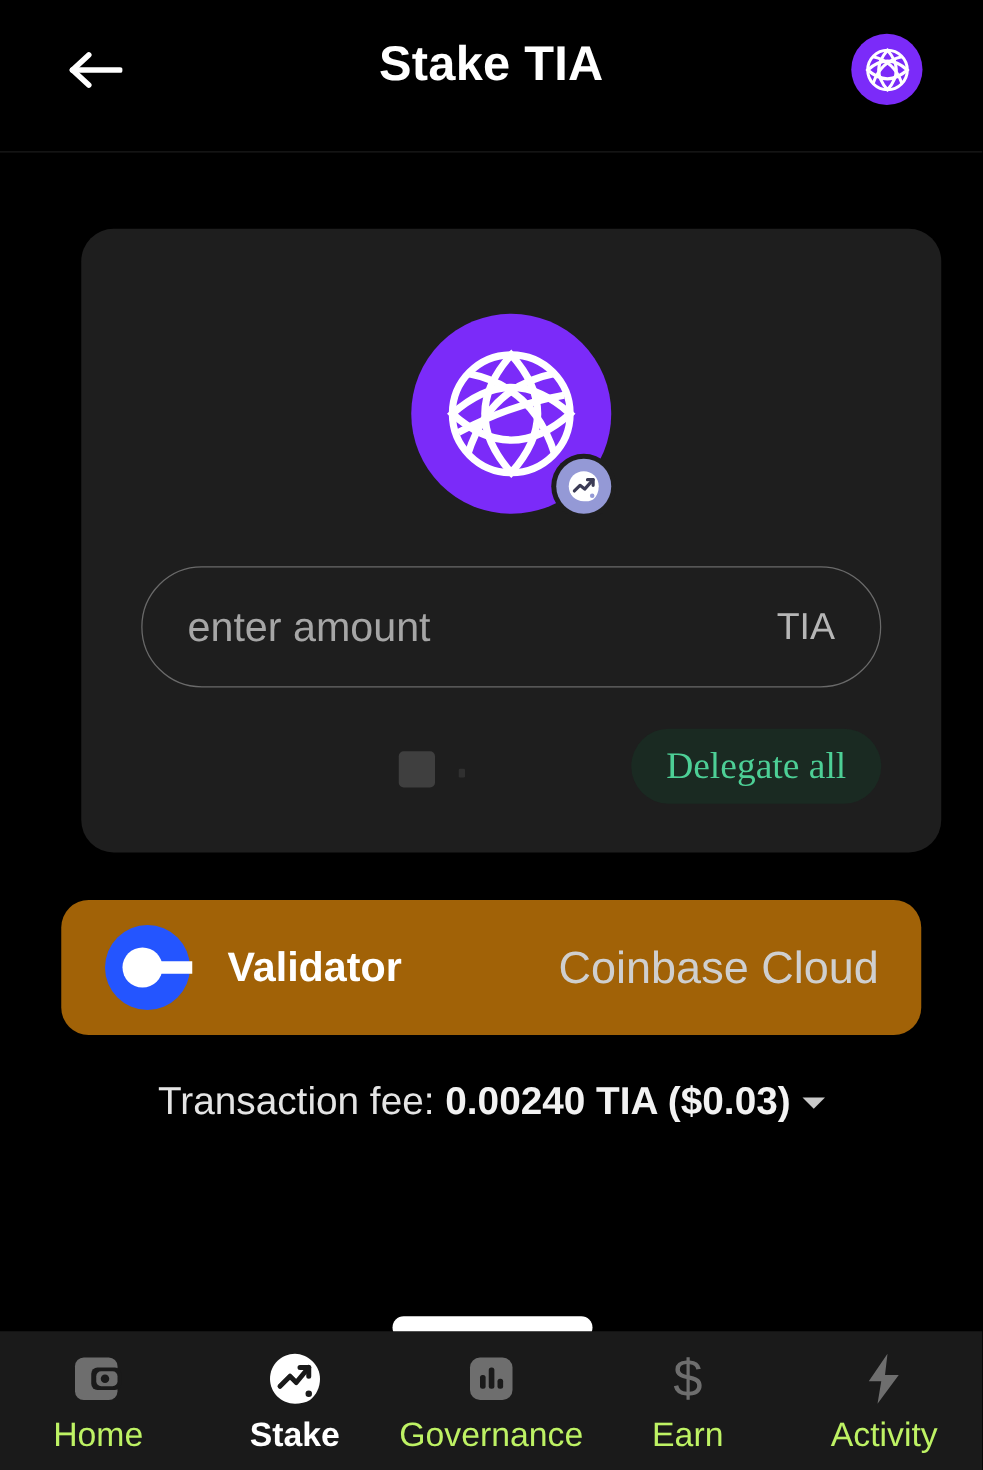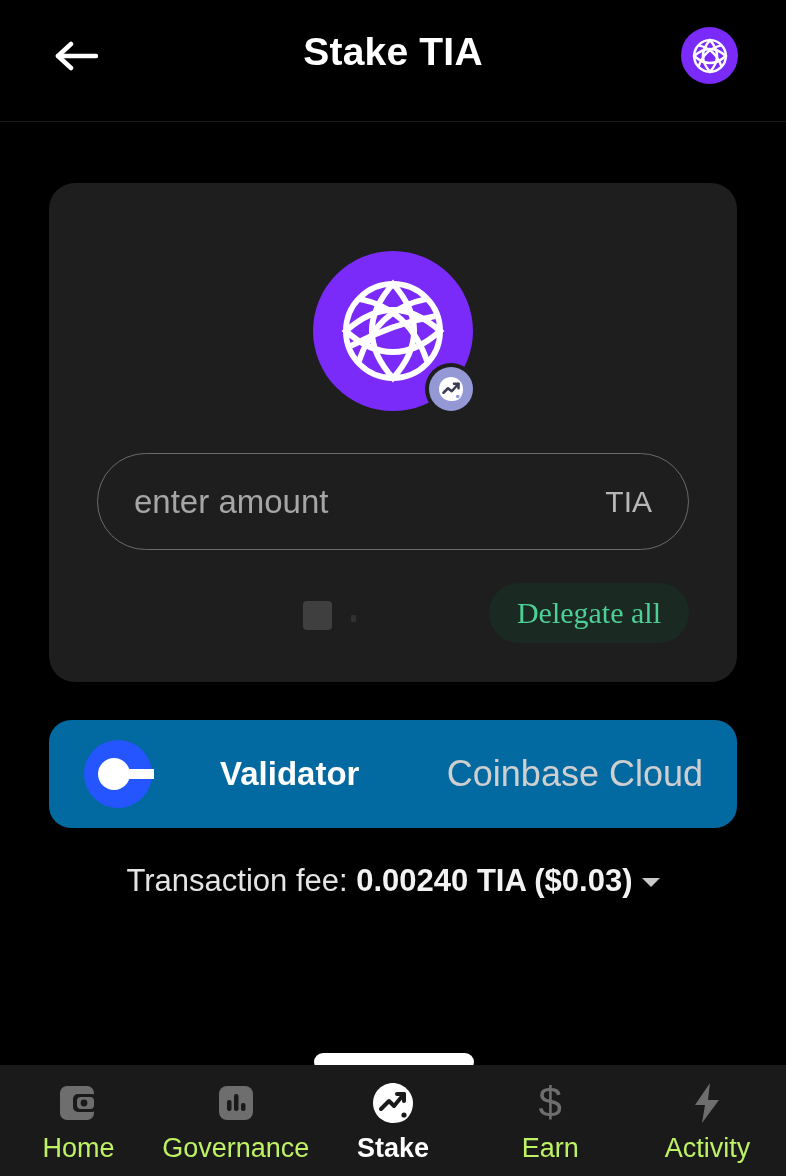--- a/index.html
+++ b/index.html
@@ -50,21 +50,21 @@
     width: 57px; height: 57px;
     border-radius: 50%;
     background: #7b2bf9;
     display: flex; align-items: center; justify-content: center;
     cursor: pointer;
   }
 
   
   .amount-card {
     position: absolute;
-    left: 49px; top: 183px;
+    left: 65px; top: 183px;
     width: 688px; height: 499px;
     background: #1e1e1e;
     border-radius: 26px;
   }
   .token-logo-wrap {
     position: absolute;
     left: 50%; top: 68px;
     transform: translateX(-50%);
     width: 160px; height: 160px;
   }
@@ -151,27 +151,26 @@
     font-family: Liberation Serif, serif;
     font-size: 30px;
     cursor: pointer;
   }
 
   
   .validator-card {
     position: absolute;
     left: 49px; top: 720px;
     width: 688px; height: 108px;
-    background: #0369a1;
+    background: #a16207;
     border-radius: 22px;
     display: flex;
     align-items: center;
     padding: 0 34px 0 33px;
     cursor: pointer;
-    gap: 38px;
   }
   .validator-logo {
     width: 72px; height: 72px;
     flex: 0 0 72px;
     position: relative;
   }
   .validator-label {
     margin-left: 28px;
     font-size: 33px;
     font-weight: bold;
@@ -354,44 +353,44 @@
         <svg width="44" height="40" viewBox="0 0 44 40">
           <rect x="3" y="3" width="34" height="34" rx="7" fill="#6e6e6e"></rect>
           <rect x="16" y="11" width="24" height="18" rx="5" fill="#1a1a1a"></rect>
           <rect x="20" y="14" width="17" height="12" rx="4" fill="#6e6e6e"></rect>
           <circle cx="27" cy="20" r="3.4" fill="#1a1a1a"></circle>
         </svg>
       </span>
       <span class="nav-label">Home</span>
     </div>
 
+    <div class="nav-item active">
+      <span class="nav-icon">
+        <svg width="44" height="44" viewBox="0 0 44 44">
+          <path d="M22 2 C32 2 42 11 42 22 C42 29 39 35 34 39 C31 41 26 42 22 42 C11 42 2 33 2 22 C2 11 11 2 22 2 Z" fill="#ffffff"></path>
+          <polyline points="10,28 18,20 23,25 33,13" fill="none" stroke="#1a1a1a" stroke-width="4" stroke-linecap="round" stroke-linejoin="round"></polyline>
+          <polyline points="26,13 33,13 33,20" fill="none" stroke="#1a1a1a" stroke-width="4" stroke-linecap="round" stroke-linejoin="round"></polyline>
+          <circle cx="33" cy="34" r="2.6" fill="#1a1a1a"></circle>
+        </svg>
+      </span>
+      <span class="nav-label">Stake</span>
+    </div>
+
     <div class="nav-item">
       <span class="nav-icon">
         <svg width="40" height="40" viewBox="0 0 40 40">
           <rect x="3" y="3" width="34" height="34" rx="8" fill="#6e6e6e"></rect>
           <rect x="11" y="17" width="4.5" height="11" rx="2" fill="#1a1a1a"></rect>
           <rect x="18" y="11" width="4.5" height="17" rx="2" fill="#1a1a1a"></rect>
           <rect x="25" y="20" width="4.5" height="8" rx="2" fill="#1a1a1a"></rect>
         </svg>
       </span>
       <span class="nav-label">Governance</span>
     </div>
 
-    <div class="nav-item active">
-      <span class="nav-icon">
-        <svg width="44" height="44" viewBox="0 0 44 44">
-          <path d="M22 2 C32 2 42 11 42 22 C42 29 39 35 34 39 C31 41 26 42 22 42 C11 42 2 33 2 22 C2 11 11 2 22 2 Z" fill="#ffffff"></path>
-          <polyline points="10,28 18,20 23,25 33,13" fill="none" stroke="#1a1a1a" stroke-width="4" stroke-linecap="round" stroke-linejoin="round"></polyline>
-          <polyline points="26,13 33,13 33,20" fill="none" stroke="#1a1a1a" stroke-width="4" stroke-linecap="round" stroke-linejoin="round"></polyline>
-          <circle cx="33" cy="34" r="2.6" fill="#1a1a1a"></circle>
-        </svg>
-      </span>
-      <span class="nav-label">Stake</span>
-    </div>
-
     <div class="nav-item">
       <span class="nav-icon">
         <span class="earn-glyph">$</span>
       </span>
       <span class="nav-label">Earn</span>
     </div>
 
     <div class="nav-item">
       <span class="nav-icon">
         <svg width="34" height="44" viewBox="0 0 34 44">

